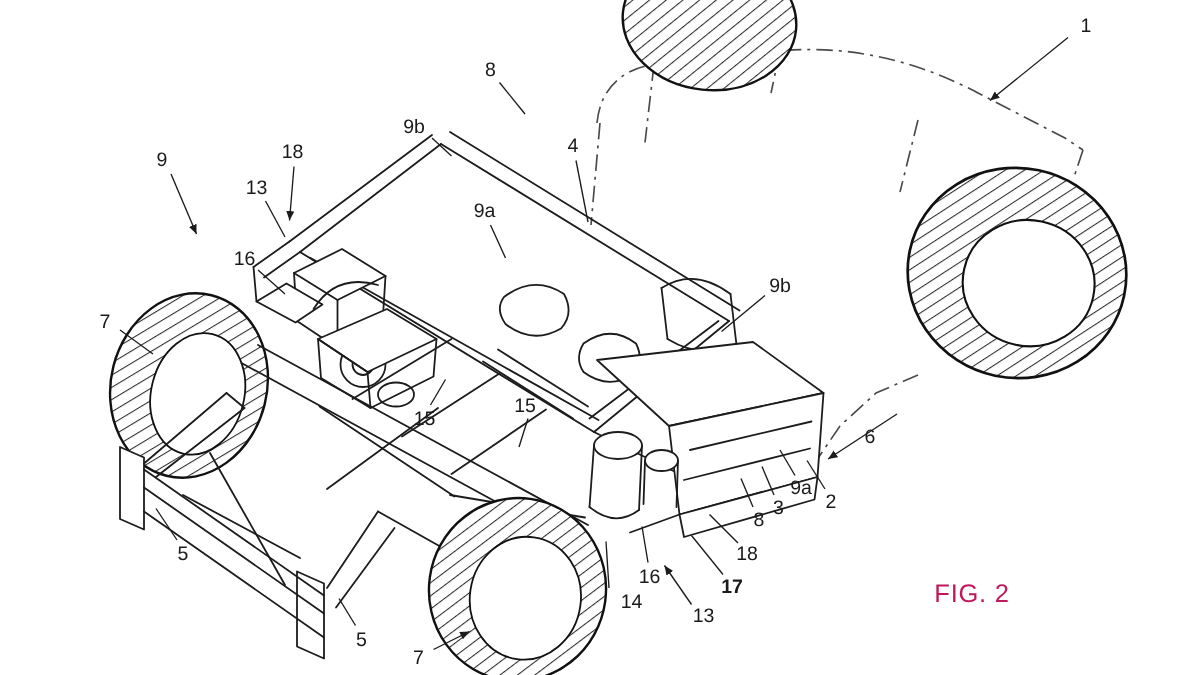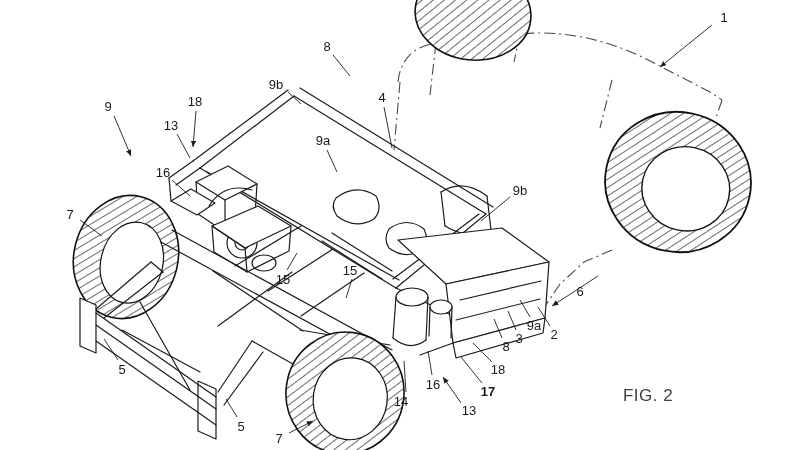--- a/index.html
+++ b/index.html
@@ -22,21 +22,21 @@
     line-height: 1;
     white-space: nowrap;
   }
   .fig-caption {
     position: absolute;
     left: 648px;
     top: 396px;
     transform: translate(-50%, -50%);
     font-size: 17px;
     letter-spacing: 0.5px;
-    color: #404040;
+    color: #be185d;
   }
 </style>
 </head>
 <body>
 
 <div class="stage">
 
   <svg id="artwork" width="800" height="450" viewBox="0 0 800 450">
     <defs>
       <pattern id="hatch" patternUnits="userSpaceOnUse" width="7" height="7" patternTransform="rotate(45)">
@@ -208,20 +208,20 @@
       <div class="ref-label" style="left: 350px; top: 270px;">15</div>
       <div class="ref-label" style="left: 580px; top: 291px;">6</div>
       <div class="ref-label" style="left: 534px; top: 325px;">9a</div>
       <div class="ref-label" style="left: 519px; top: 338px;">3</div>
       <div class="ref-label" style="left: 554px; top: 334px;">2</div>
       <div class="ref-label" style="left: 506px; top: 346px;">8</div>
       <div class="ref-label" style="left: 122px; top: 369px;">5</div>
       <div class="ref-label" style="left: 498px; top: 369px;">18</div>
       <div class="ref-label" style="left: 433px; top: 384px;">16</div>
       <div class="ref-label" style="left: 488px; top: 391px; font-weight: bold;">17</div>
-      <div class="ref-label" style="left: 401px; top: 401px;">14</div>
+      <div class="ref-label" style="left: 421px; top: 401px;">14</div>
       <div class="ref-label" style="left: 469px; top: 410px;">13</div>
       <div class="ref-label" style="left: 241px; top: 426px;">5</div>
       <div class="ref-label" style="left: 279px; top: 438px;">7</div>
     </div>
 
   <div class="fig-caption">FIG. 2</div>
 </div>
 
 </body></html>

